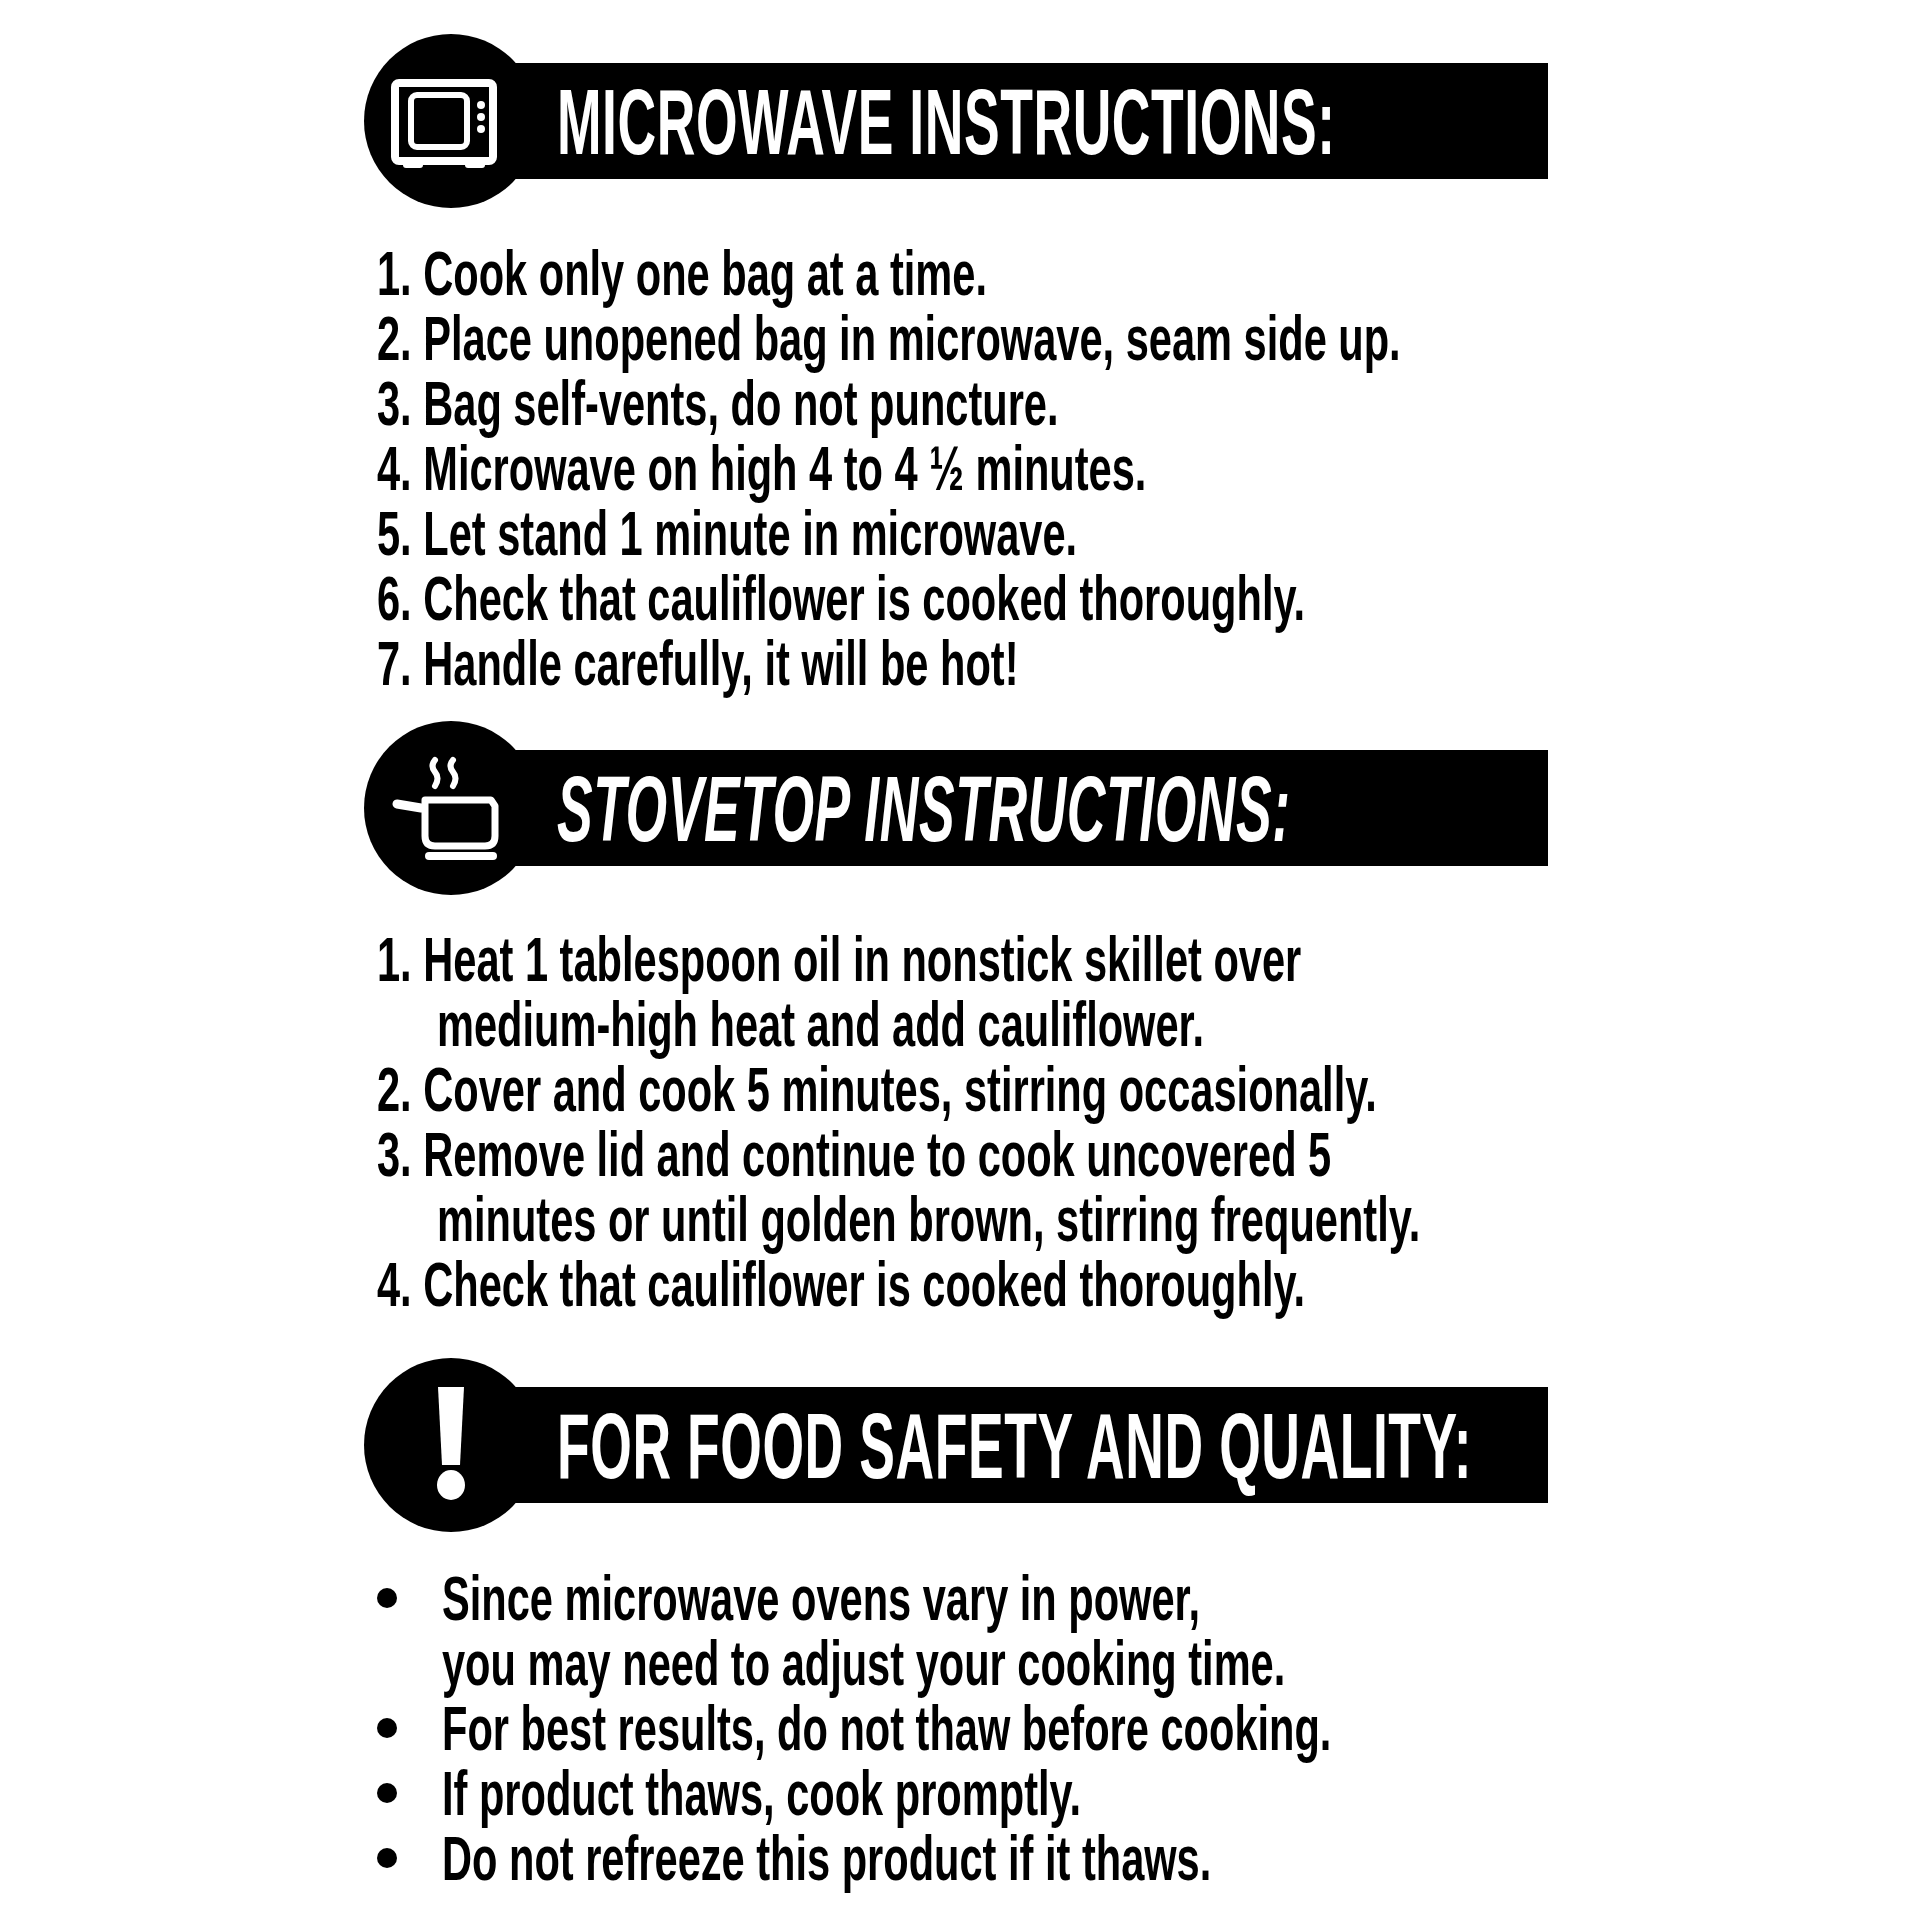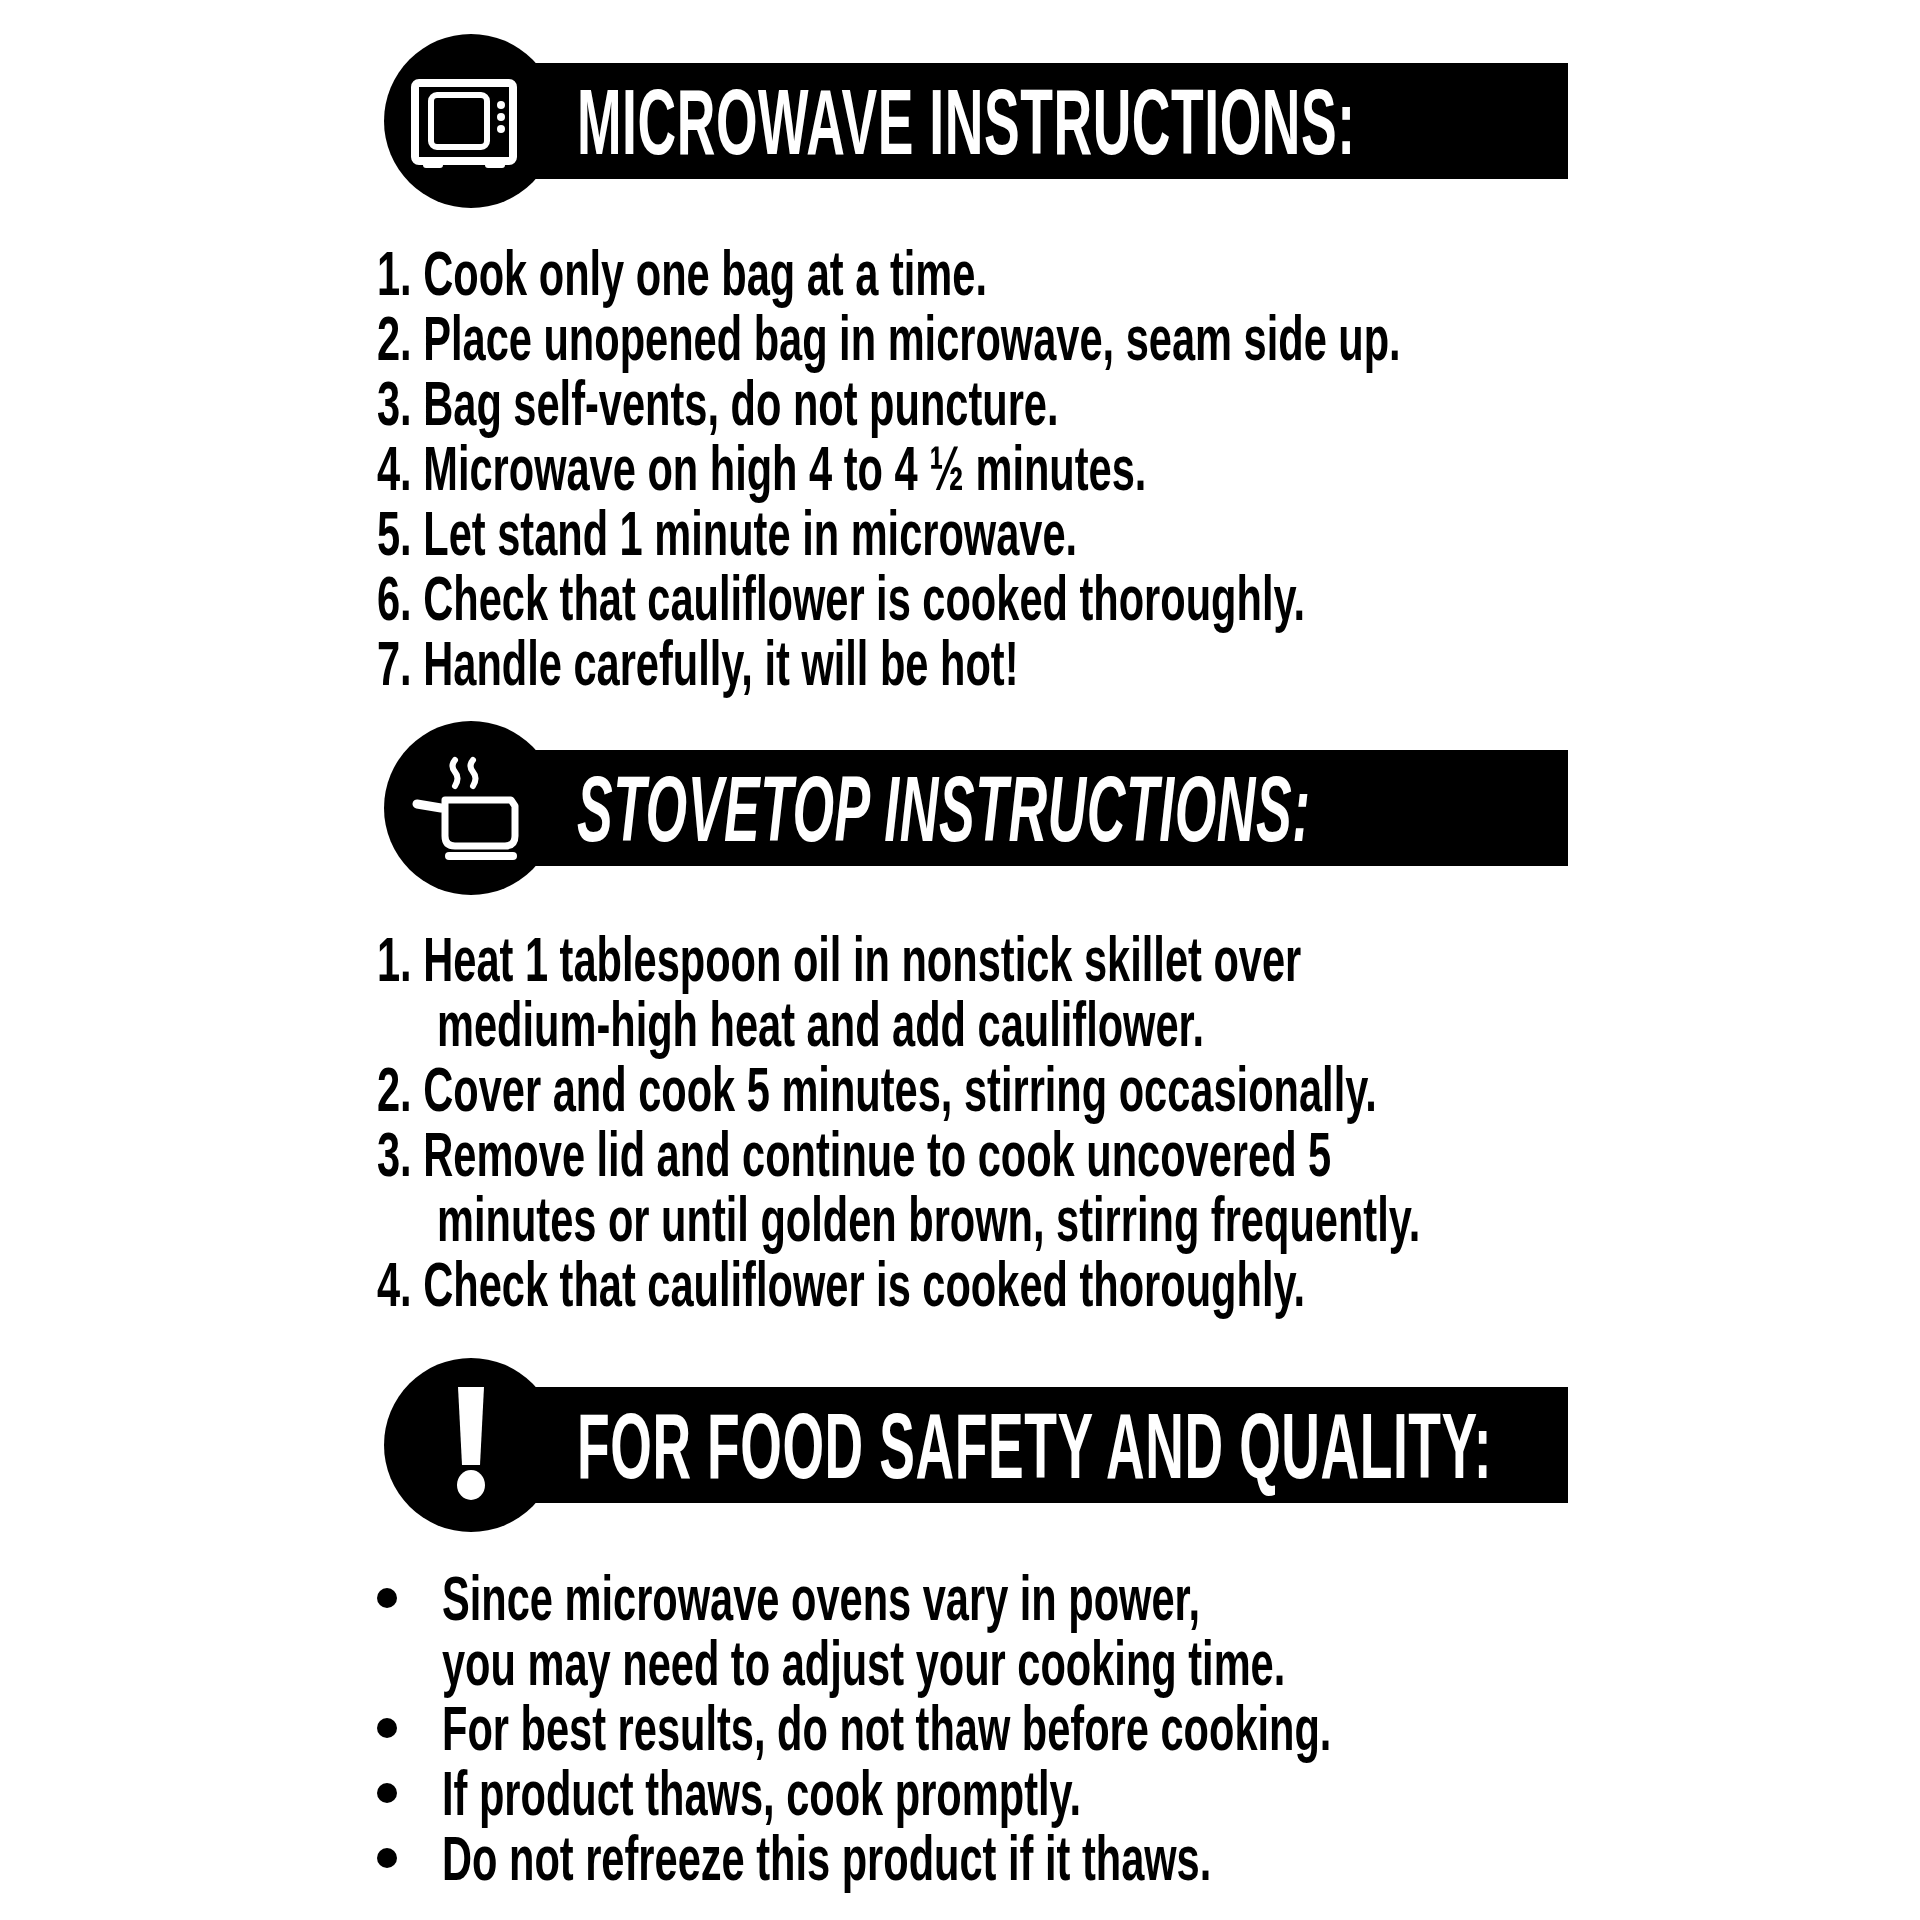--- a/index.html
+++ b/index.html
@@ -1,18 +1,18 @@
 <!DOCTYPE html>
 <html><head>
 <meta charset="utf-8">
 <style>
   html, body { margin: 0; padding: 0; background: #ffffff; }
   body { width: 1920px; height: 1920px; position: relative; overflow: hidden;
          font-family: "Liberation Sans", "DejaVu Sans", sans-serif; color: #000; }
-  .section-header { position: absolute; left: 384px; width: 1184px; height: 174px; }
+  .section-header { position: absolute; left: 364px; width: 1184px; height: 174px; }
   .header-bar { position: absolute; left: 80px; right: 0; top: 29px; height: 116px; background: #000; }
   .header-circle { position: absolute; left: 0; top: 0; width: 174px; height: 174px; border-radius: 50%; background: #000; }
   .header-icon { position: absolute; left: 27px; top: 27px; width: 120px; height: 120px; }
   .header-title { position: absolute; left: 193px; top: 38px; white-space: nowrap;
                   font-weight: bold; font-size: 93px; line-height: 100px; color: #fff;
                   transform: scaleX(0.575); transform-origin: left center; letter-spacing: 1px; }
   .list { position: absolute; left: 377px; margin: 0; padding: 0; list-style: none; }
   .line { height: 65px; position: relative; white-space: nowrap; }
   .line-inner { position: absolute; left: 0; top: 0; font-weight: bold; font-size: 63px; line-height: 65px;
                 transform: scaleX(0.66); transform-origin: left center; }

